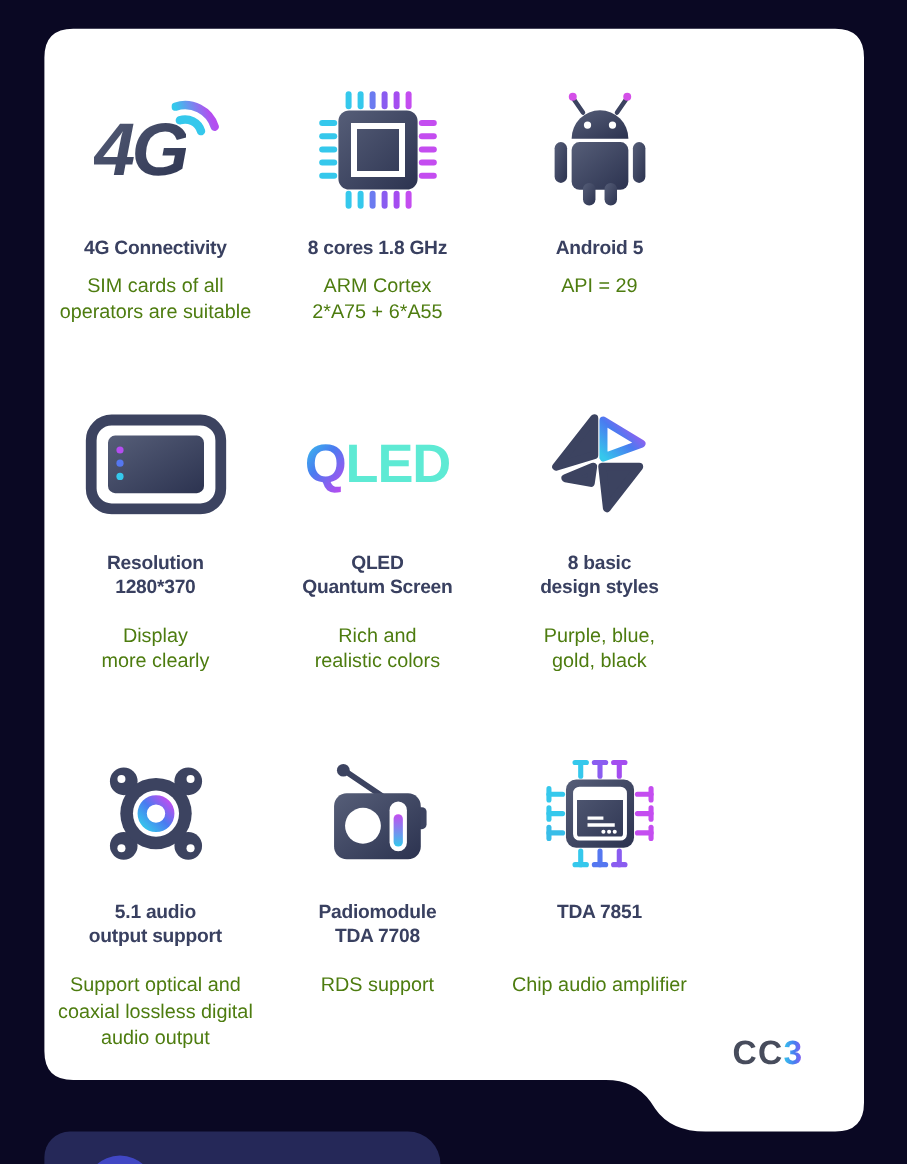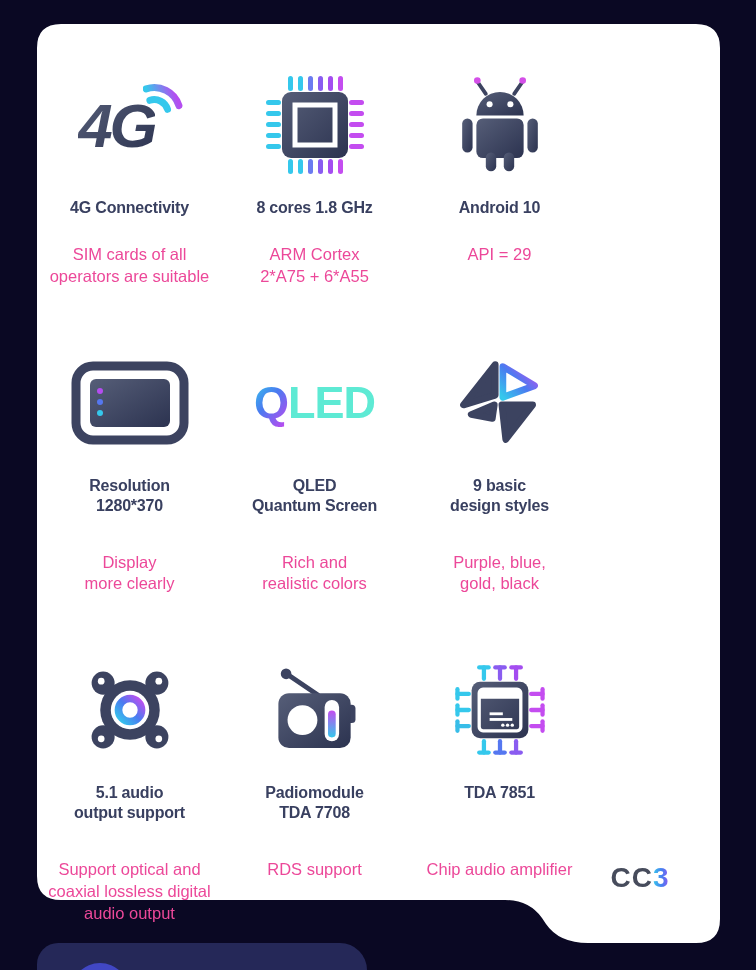--- a/index.html
+++ b/index.html
@@ -16,21 +16,21 @@
     padding-top:42px;row-gap:56px;
   }
   .cell{display:flex;flex-direction:column;align-items:center;text-align:center;padding:0 8px;}
   .icon-box{height:118px;display:flex;align-items:center;justify-content:center;margin-bottom:14px;}
   .title{
     font-size:16px;font-weight:bold;color:#394060;line-height:1.25;
     white-space:pre-line;letter-spacing:-0.2px;
   }
   .cell:nth-child(n+4) .title{min-height:50px;}
   .subtitle{
-    margin-top:26px;font-size:16.5px;color:#ec4899;line-height:1.32;white-space:pre-line;
+    margin-top:10px;font-size:16.5px;color:#4d7c0f;line-height:1.32;white-space:pre-line;
   }
   
   .fourg-wrap{position:relative;padding-right:26px;}
   .fourg-text{
     font-size:62px;font-weight:bold;font-style:italic;letter-spacing:-3px;
     background:linear-gradient(135deg,#565e78,#2c3350);
     -webkit-background-clip:text;background-clip:text;color:transparent;
   }
   .fourg-arcs{position:absolute;top:-14px;right:-16px;}
   
@@ -156,21 +156,21 @@
         <path d="M30 45 A25 25 0 0 1 80 45 Z" fill="url(#darkgrad)"></path>
         <circle cx="44" cy="33" r="3.2" fill="#ffffff"></circle>
         <circle cx="66" cy="33" r="3.2" fill="#ffffff"></circle>
         <rect x="30" y="48" width="50" height="42" rx="7" fill="url(#darkgrad)"></rect>
         <rect x="15" y="48" width="11" height="36" rx="5.5" fill="url(#darkgrad)"></rect>
         <rect x="84" y="48" width="11" height="36" rx="5.5" fill="url(#darkgrad)"></rect>
         <rect x="40" y="84" width="11" height="20" rx="5.5" fill="url(#darkgrad)"></rect>
         <rect x="59" y="84" width="11" height="20" rx="5.5" fill="url(#darkgrad)"></rect>
       </svg>
     </div>
-    <div class="title">Android 10</div>
+    <div class="title">Android 5</div>
     <div class="subtitle">API = 29</div>
   </div>
 
   <div class="cell">
     <div class="icon-box">
       <svg width="118" height="84" viewBox="0 0 118 84">
         <rect x="5" y="5" width="108" height="74" rx="17" fill="none" stroke="#3c4360" stroke-width="9"></rect>
         <rect x="19" y="18" width="80" height="48" rx="6" fill="url(#darkgrad)"></rect>
         <circle cx="29" cy="30" r="3" fill="#b44df0"></circle>
         <circle cx="29" cy="41" r="3" fill="#5577f0"></circle>
@@ -200,21 +200,21 @@
     <div class="icon-box">
       <svg width="96" height="96" viewBox="0 0 100 100">
         <g stroke-linejoin="round">
           <path d="M45 42 L45 10 L12 52 Z" fill="#3c4360" stroke="#3c4360" stroke-width="7"></path>
           <path d="M53 12 L86 32 L53 44 Z" fill="none" stroke="url(#coolgrad)" stroke-width="7"></path>
           <path d="M44 52 L20 62 L42 66 Z" fill="#3c4360" stroke="#3c4360" stroke-width="7"></path>
           <path d="M52 52 L84 52 L56 88 Z" fill="#3c4360" stroke="#3c4360" stroke-width="7"></path>
         </g>
       </svg>
     </div>
-    <div class="title">9 basic
+    <div class="title">8 basic
 design styles</div>
     <div class="subtitle">Purple, blue,
 gold, black</div>
   </div>
 
   <div class="cell">
     <div class="icon-box">
       <svg width="96" height="96" viewBox="0 0 100 100">
         <circle cx="22" cy="22" r="12" fill="#3c4360"></circle>
         <circle cx="78" cy="22" r="12" fill="#3c4360"></circle>

